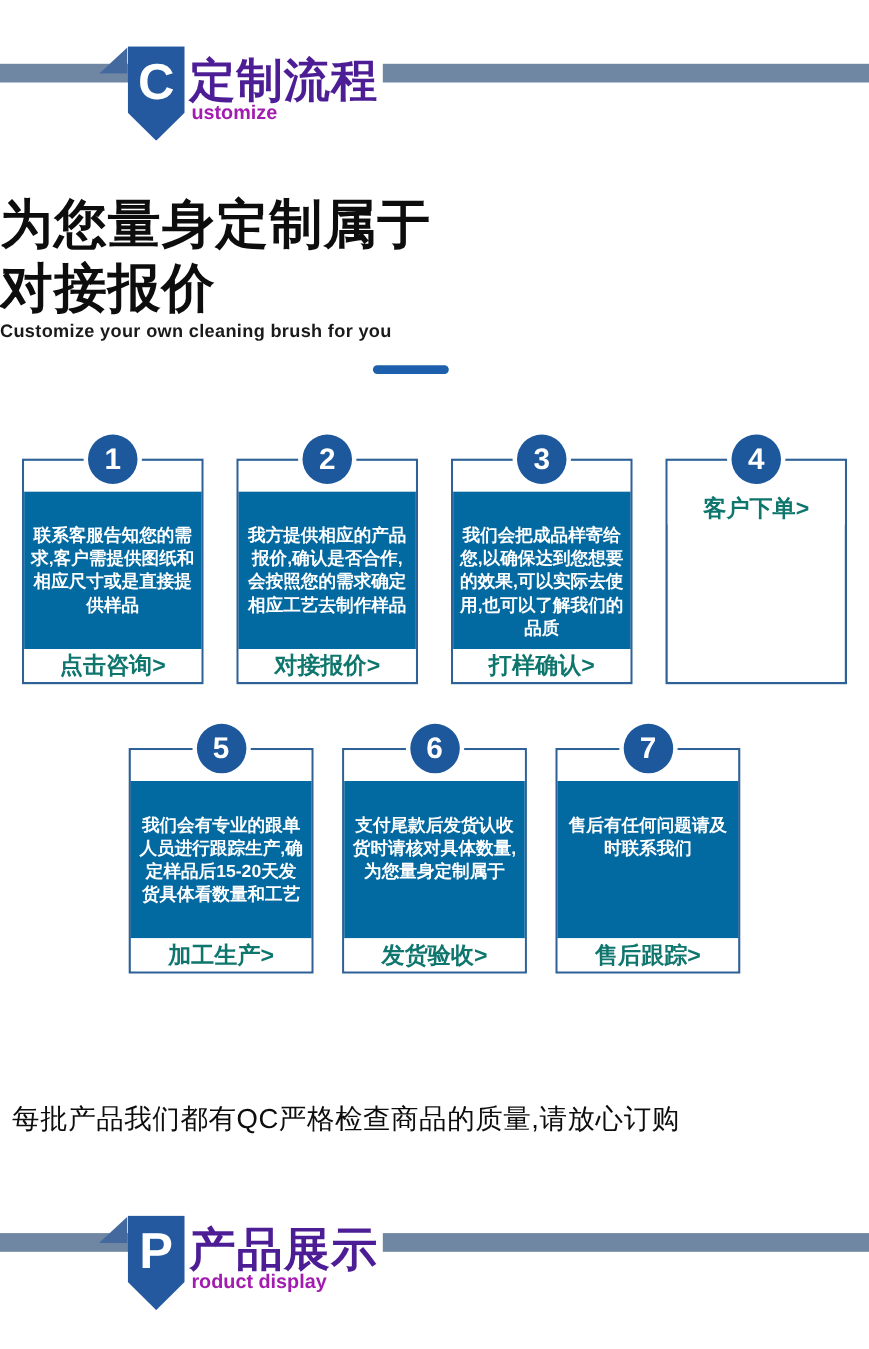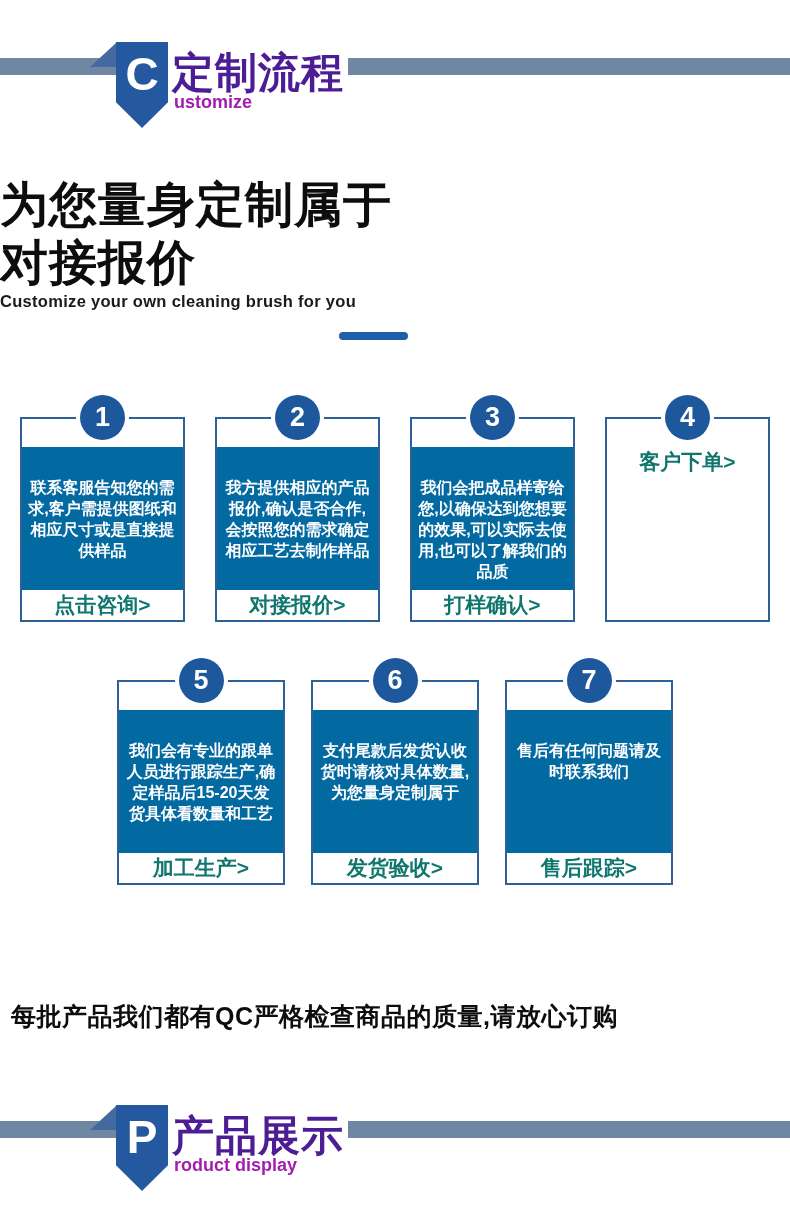--- a/index.html
+++ b/index.html
@@ -42,21 +42,21 @@
   .card { width:100%; height:205px; border:2px solid #2d6197; background:#fff;
     display:flex; flex-direction:column; }
   .card-top { height:28px; background:#fff; }
   .card-body { flex:1; background:#0369a1; color:#fff; font-size:16px; font-weight:700;
     line-height:21px; text-align:center; padding:30px 6px 6px; }
   .card-footer { height:30px; background:#fff; display:flex; align-items:center; justify-content:center; }
   .card-link { color:#0f766e; font-size:21px; font-weight:700; cursor:pointer; white-space:nowrap; }
 
   
   .qc-note { position:absolute; top:1000px; left:0; width:629px; text-align:center;
-    font-size:25px; font-weight:700; color:#0d0d0d; letter-spacing:.5px; }
+    font-size:25px; font-weight:400; color:#0d0d0d; letter-spacing:.5px; }
 </style>
 </head>
 <body>
 
 <div class="page">
 
   <div class="band" style="top:42px;">
     <div class="band-bar band-bar-left"></div>
     <div class="band-bar band-bar-right"></div>
     <div class="ribbon-fold"></div>

